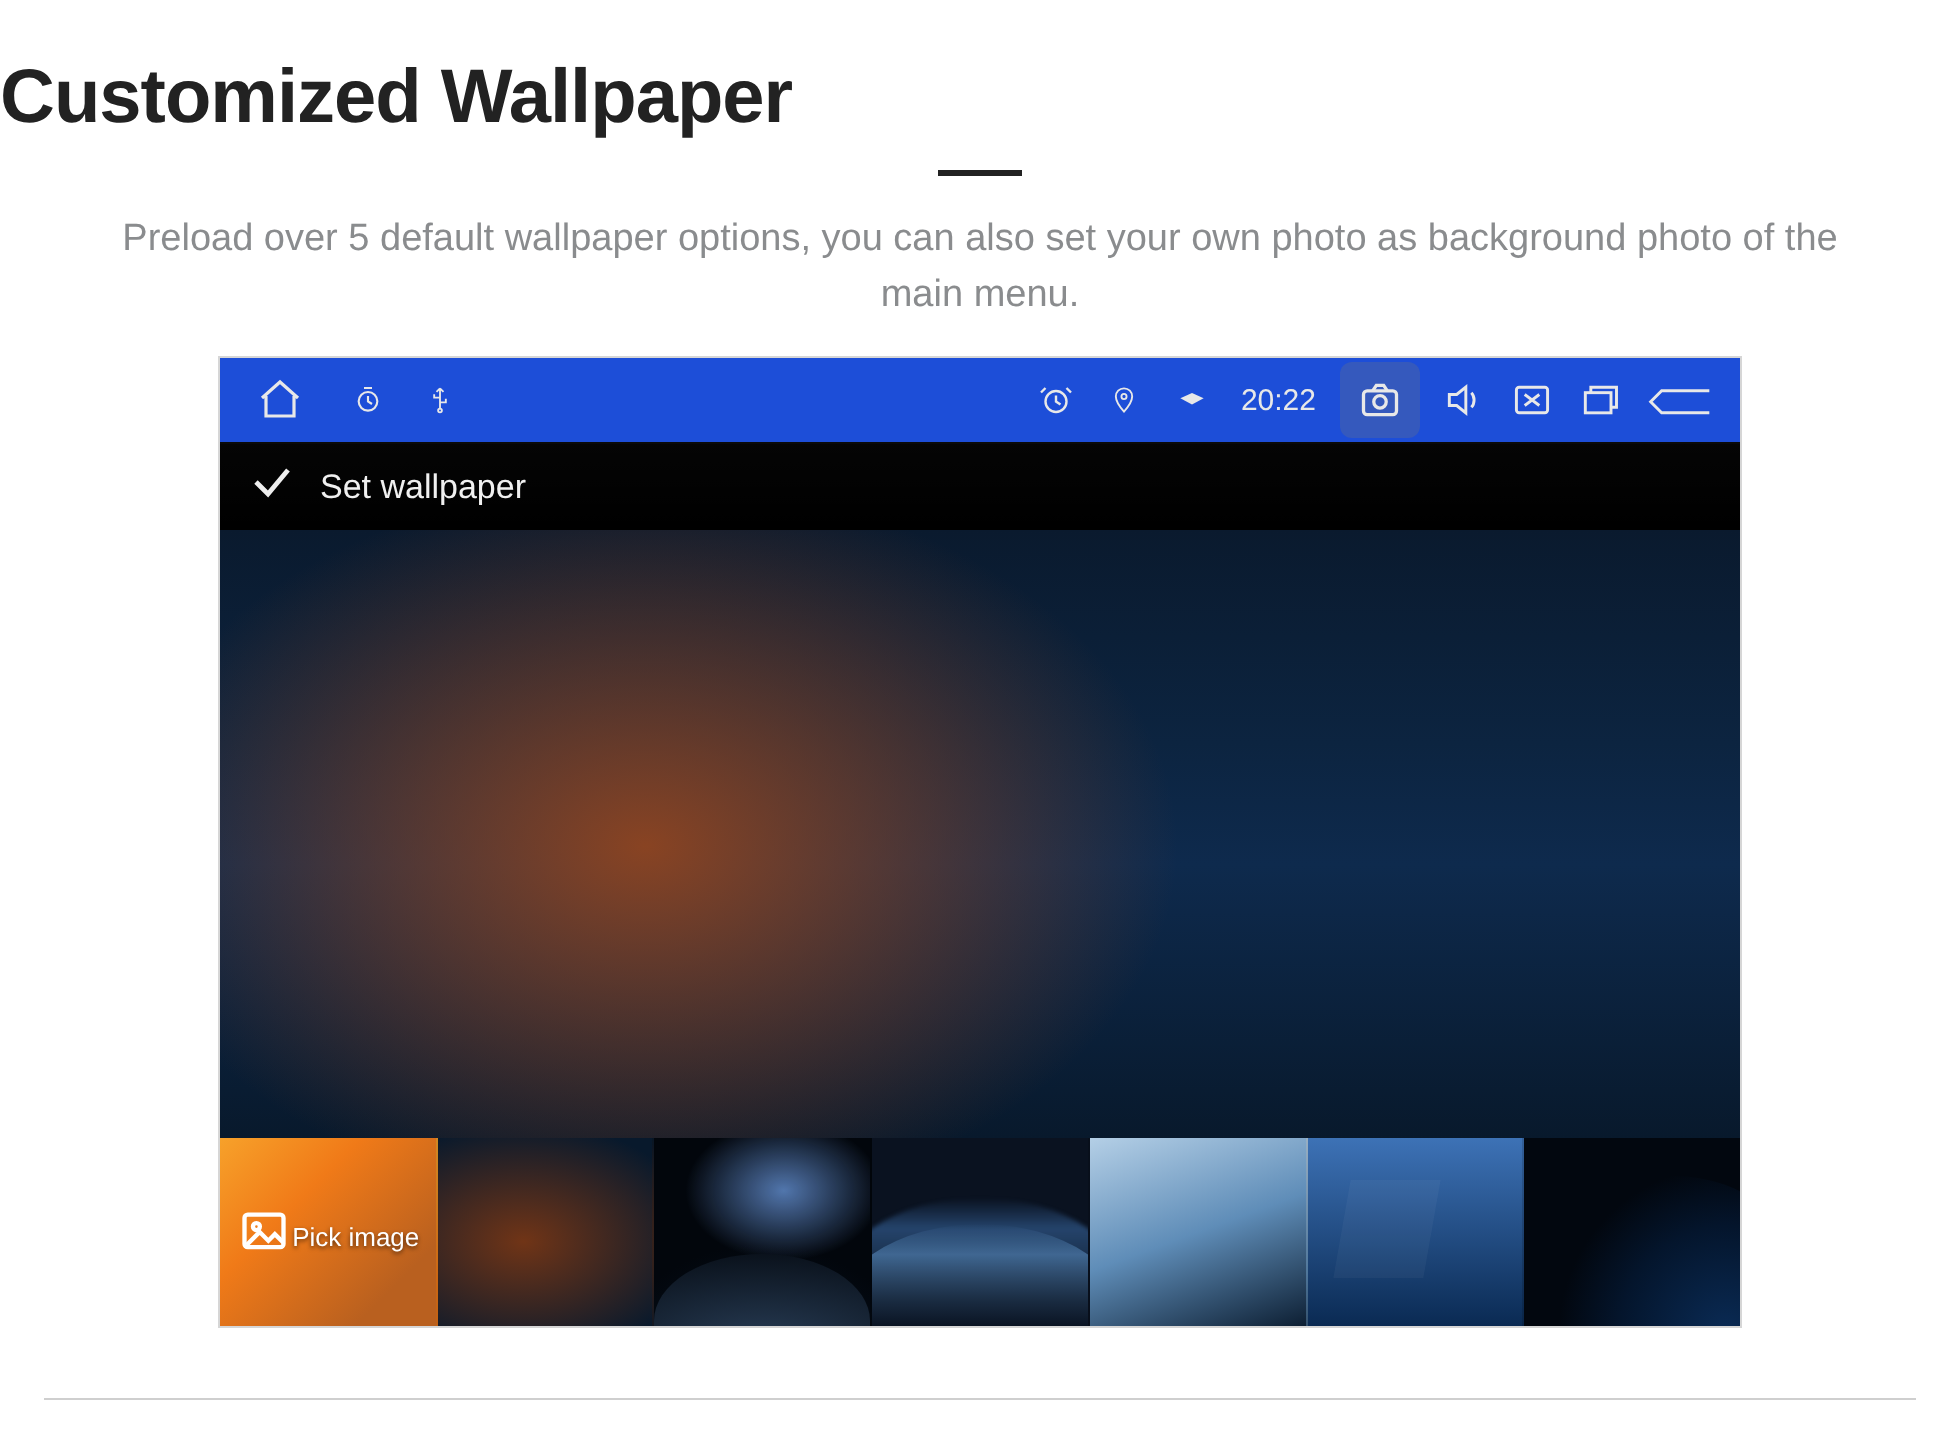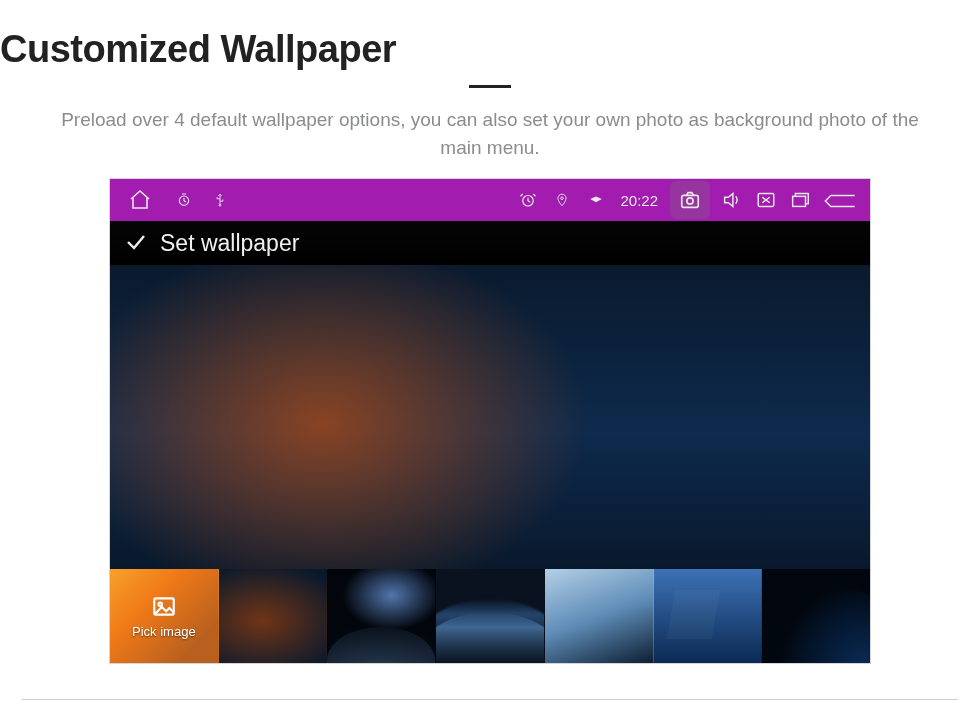--- a/index.html
+++ b/index.html
@@ -33,21 +33,21 @@
     font-weight: 400;
   }
   .device-wrap {
     margin: 0 110px;
     background: #000;
     box-shadow: 0 0 0 1px #d6d6d6;
   }
   
   .statusbar {
     height: 42px;
-    background: #a21caf;
+    background: #1d4ed8;
     display: flex;
     align-items: center;
     color: #e8e8e8;
     padding: 12px 10px;
     gap: 6px;
     font-size: 14px;
   }
   .statusbar .spacer { flex: 1; }
   .sb-icon {
     width: 28px; height: 28px;
@@ -72,41 +72,41 @@
     height: 44px;
     background: linear-gradient(180deg, rgba(255,255,255,0.02), rgba(0,0,0,0.0));
     display: flex;
     align-items: center;
     color: #f0f0f0;
     padding-left: 14px;
     gap: 12px;
     border-top: 1px solid rgba(255,255,255,0.04);
   }
   .action-row .check svg { stroke:#eee; fill:none; stroke-width:2.4; }
-  .action-label { font-size: 23px; font-weight: 400; }
+  .action-label { font-size: 17px; font-weight: 400; }
 
   
   .preview {
     height: 304px;
     background:
       radial-gradient(ellipse 380px 260px at 28% 52%, rgba(150,70,30,0.9), rgba(60,30,15,0.0) 70%),
       linear-gradient(180deg, #0a1a2e 0%, #0c2440 35%, #0e2a4d 55%, #08192c 100%);
   }
 
   
   .thumbs {
     height: 94px;
     display: flex;
     background: #000;
   }
   .thumb {
     flex: 1;
     position: relative;
     display: flex;
-    flex-direction: column;
+    flex-direction: row;
     align-items: center;
     justify-content: center;
     color: #fff;
     font-size: 13px;
     border-right: 1px solid rgba(0,0,0,0.15);
   }
   .thumb:last-child { border-right: none; }
   .thumb-label { margin-top: 4px; font-size: 13px; text-shadow: 0 1px 2px rgba(0,0,0,0.6);}
   .pick-image {
     background: linear-gradient(135deg, #f7a12a 0%, #f07a18 35%, #b9601f 80%);
@@ -157,21 +157,21 @@
     height: 1px;
     background: #cfcfcf;
     margin: 36px 22px 0 22px;
   }
 </style>
 </head>
 <body>
 
 <h1 class="page-title">Customized Wallpaper</h1>
 <div class="title-underline"></div>
-<p class="page-subtitle">Preload over 4 default wallpaper options, you can also set your own photo as background photo of the main menu.</p>
+<p class="page-subtitle">Preload over 5 default wallpaper options, you can also set your own photo as background photo of the main menu.</p>
 
 <div class="device-wrap">
 
   <div class="statusbar">
     <div class="left-group">
       <span class="sb-icon home-icon">
         <svg viewBox="0 0 24 24" width="24" height="24">
             <path d="M3 11 L12 3 L21 11 M5 10 V20 H19 V10"></path>
           </svg>
       </span>

